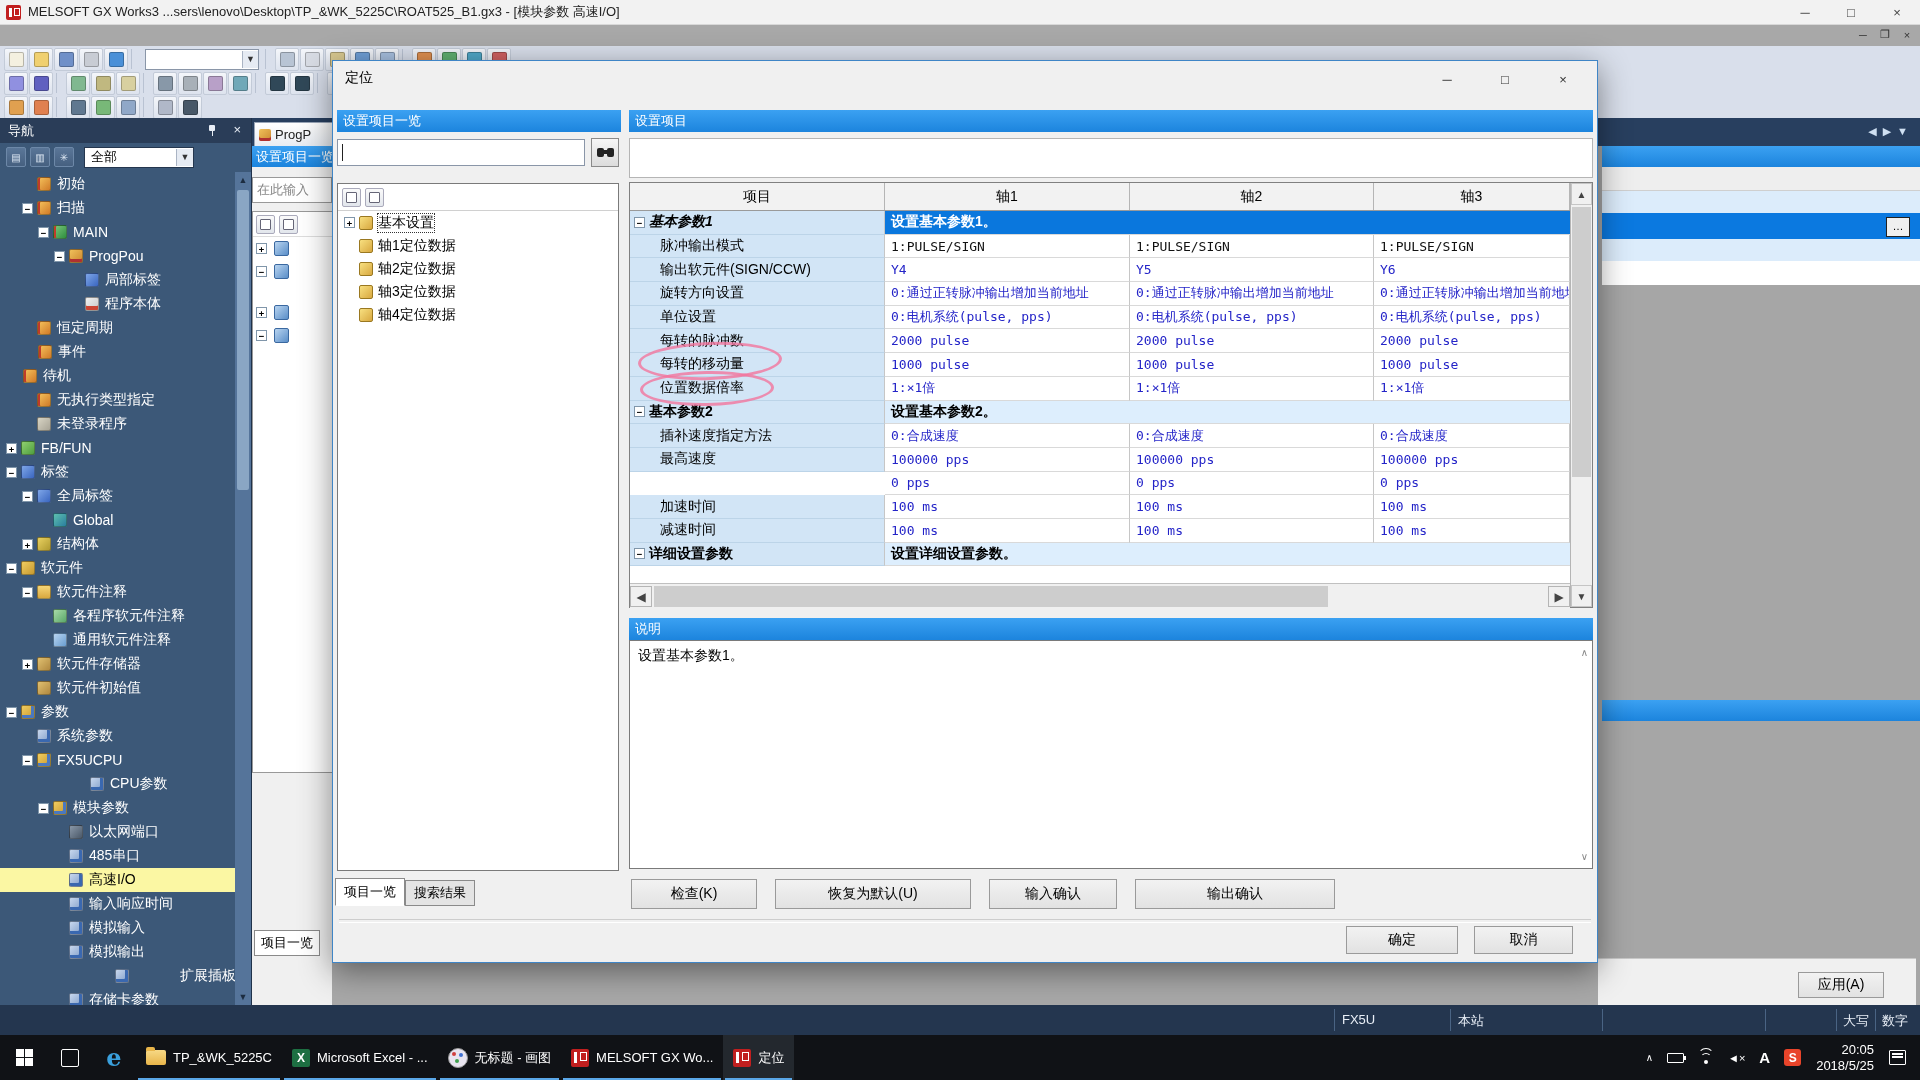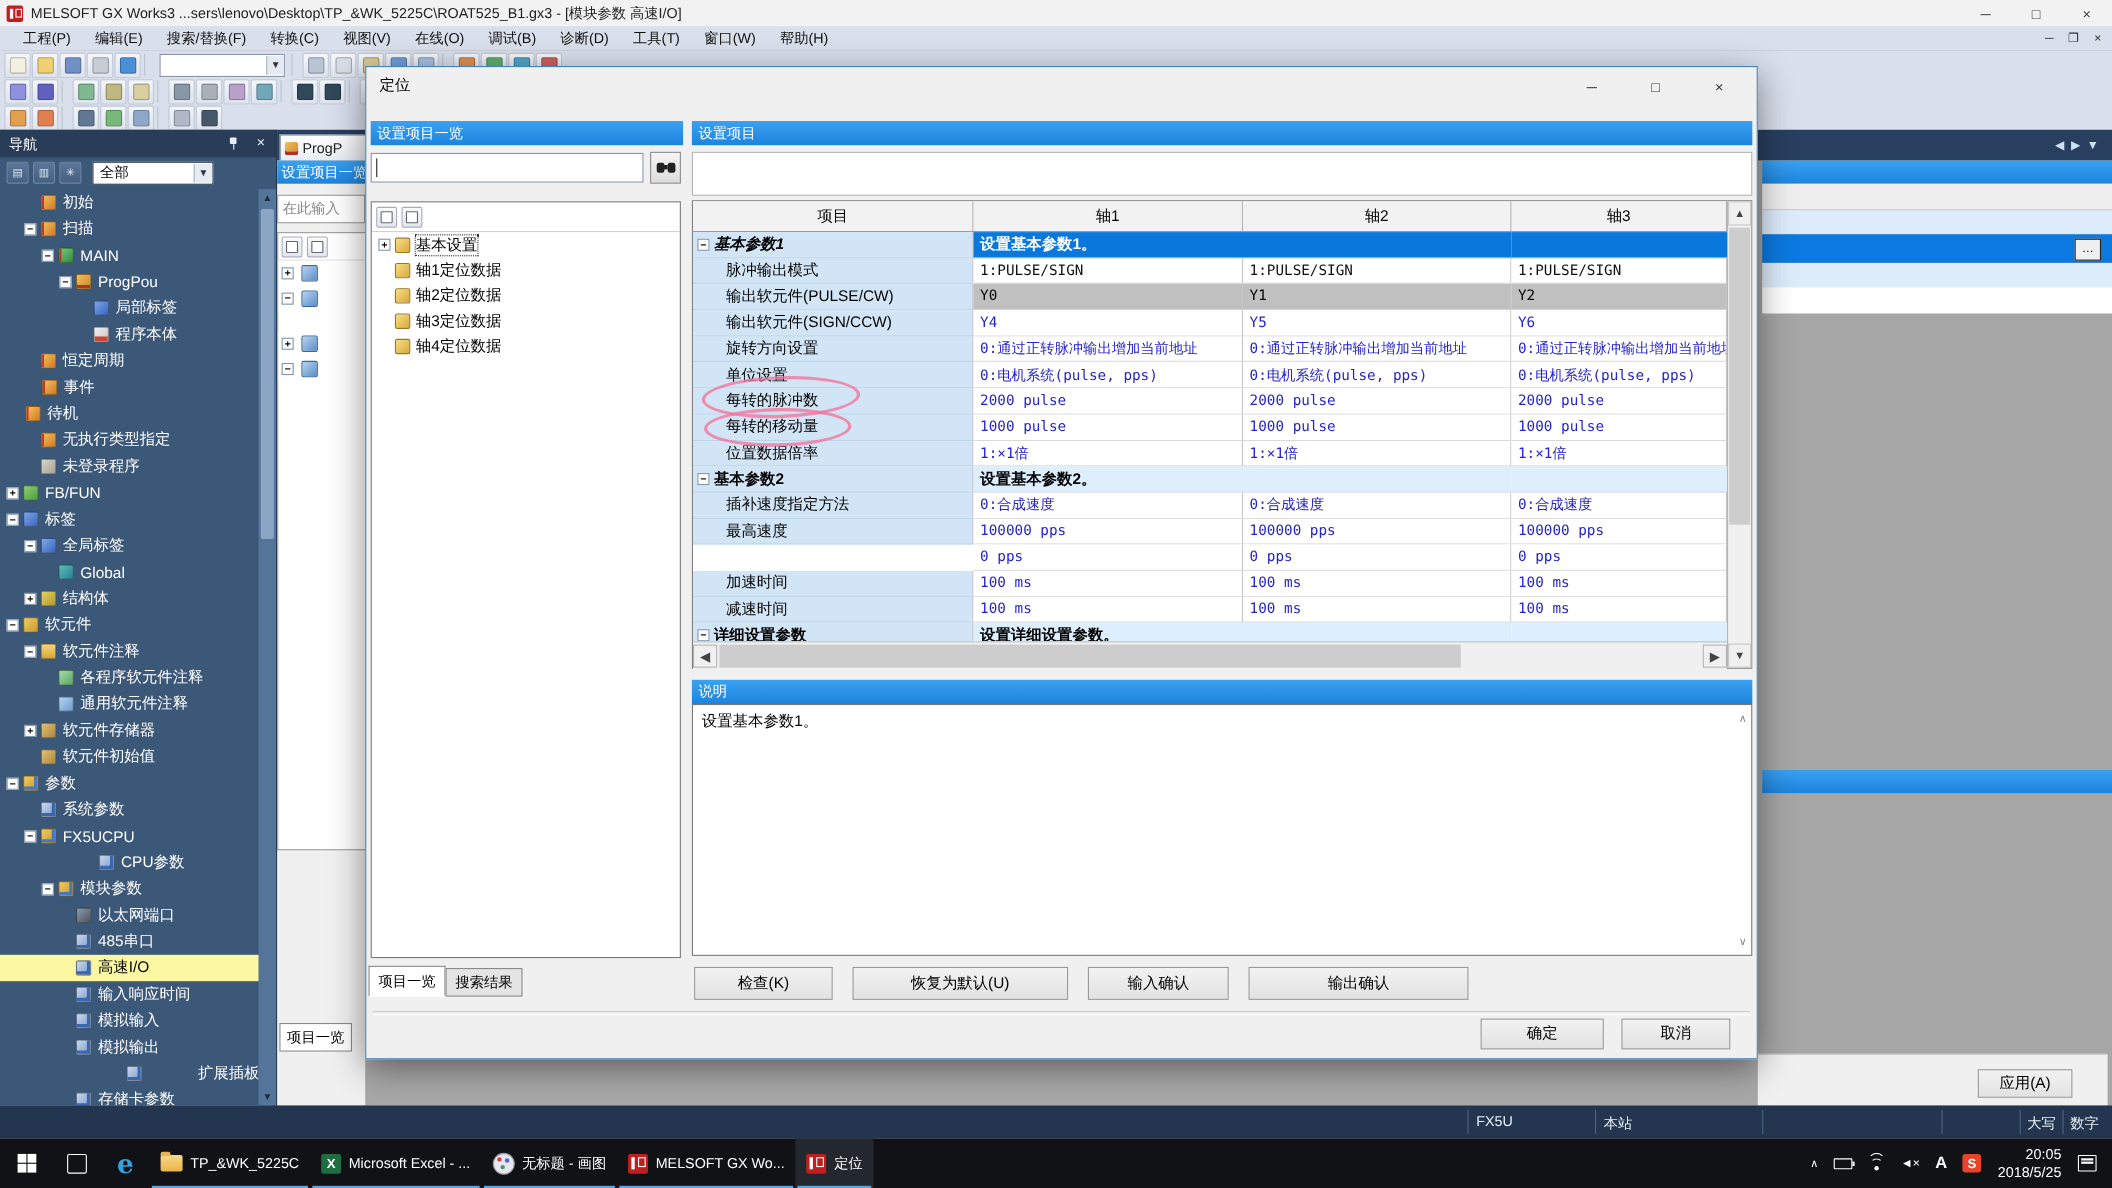--- a/index.html
+++ b/index.html
@@ -178,33 +178,20 @@
   <div class="abs titlebar">
     <span class="app-ico"></span>
     <span class="title-text nowrap">MELSOFT GX Works3 ...sers\lenovo\Desktop\TP_&amp;WK_5225C\ROAT525_B1.gx3 - [模块参数 高速I/O]</span>
     <div class="winbtns">
       <span class="winbtn">─</span>
       <span class="winbtn">□</span>
       <span class="winbtn">×</span>
     </div>
   </div>
 
-  <div class="abs menubar" id="menubar">
-      <span class="menu-item">工程(P)</span>
-      <span class="menu-item">编辑(E)</span>
-      <span class="menu-item">搜索/替换(F)</span>
-      <span class="menu-item">转换(C)</span>
-      <span class="menu-item">视图(V)</span>
-      <span class="menu-item">在线(O)</span>
-      <span class="menu-item">调试(B)</span>
-      <span class="menu-item">诊断(D)</span>
-      <span class="menu-item">工具(T)</span>
-      <span class="menu-item">窗口(W)</span>
-      <span class="menu-item">帮助(H)</span>
-    </div>
   <div class="mdibtns">
     <span class="mdibtn">─</span>
     <span class="mdibtn">❐</span>
     <span class="mdibtn">×</span>
   </div>
 
   <div class="abs toolbars">
     <div class="tb-row" id="tbrow1" style="top:1px;">
         <span class="tb-btn">
           <span class="tb-glyph" style="background: rgb(244, 240, 224);"></span>
@@ -659,29 +646,20 @@
             </div>
             <div class="tr vblack">
               <div class="td item" style="width: 255px;">
                 <span class="indent"></span>
                 <span>脉冲输出模式</span>
               </div>
               <div class="td val" style="width: 245px;">1:PULSE/SIGN</div>
               <div class="td val" style="width: 244px;">1:PULSE/SIGN</div>
               <div class="td val" style="width: 196px;">1:PULSE/SIGN</div>
             </div>
-            <div class="tr gray">
-              <div class="td item" style="width: 255px;">
-                <span class="indent"></span>
-                <span>输出软元件(PULSE/CW)</span>
-              </div>
-              <div class="td val" style="width: 245px;">Y0</div>
-              <div class="td val" style="width: 244px;">Y1</div>
-              <div class="td val" style="width: 196px;">Y2</div>
-            </div>
             <div class="tr">
               <div class="td item" style="width: 255px;">
                 <span class="indent"></span>
                 <span>输出软元件(SIGN/CCW)</span>
               </div>
               <div class="td val" style="width: 245px;">Y4</div>
               <div class="td val" style="width: 244px;">Y5</div>
               <div class="td val" style="width: 196px;">Y6</div>
             </div>
             <div class="tr">

